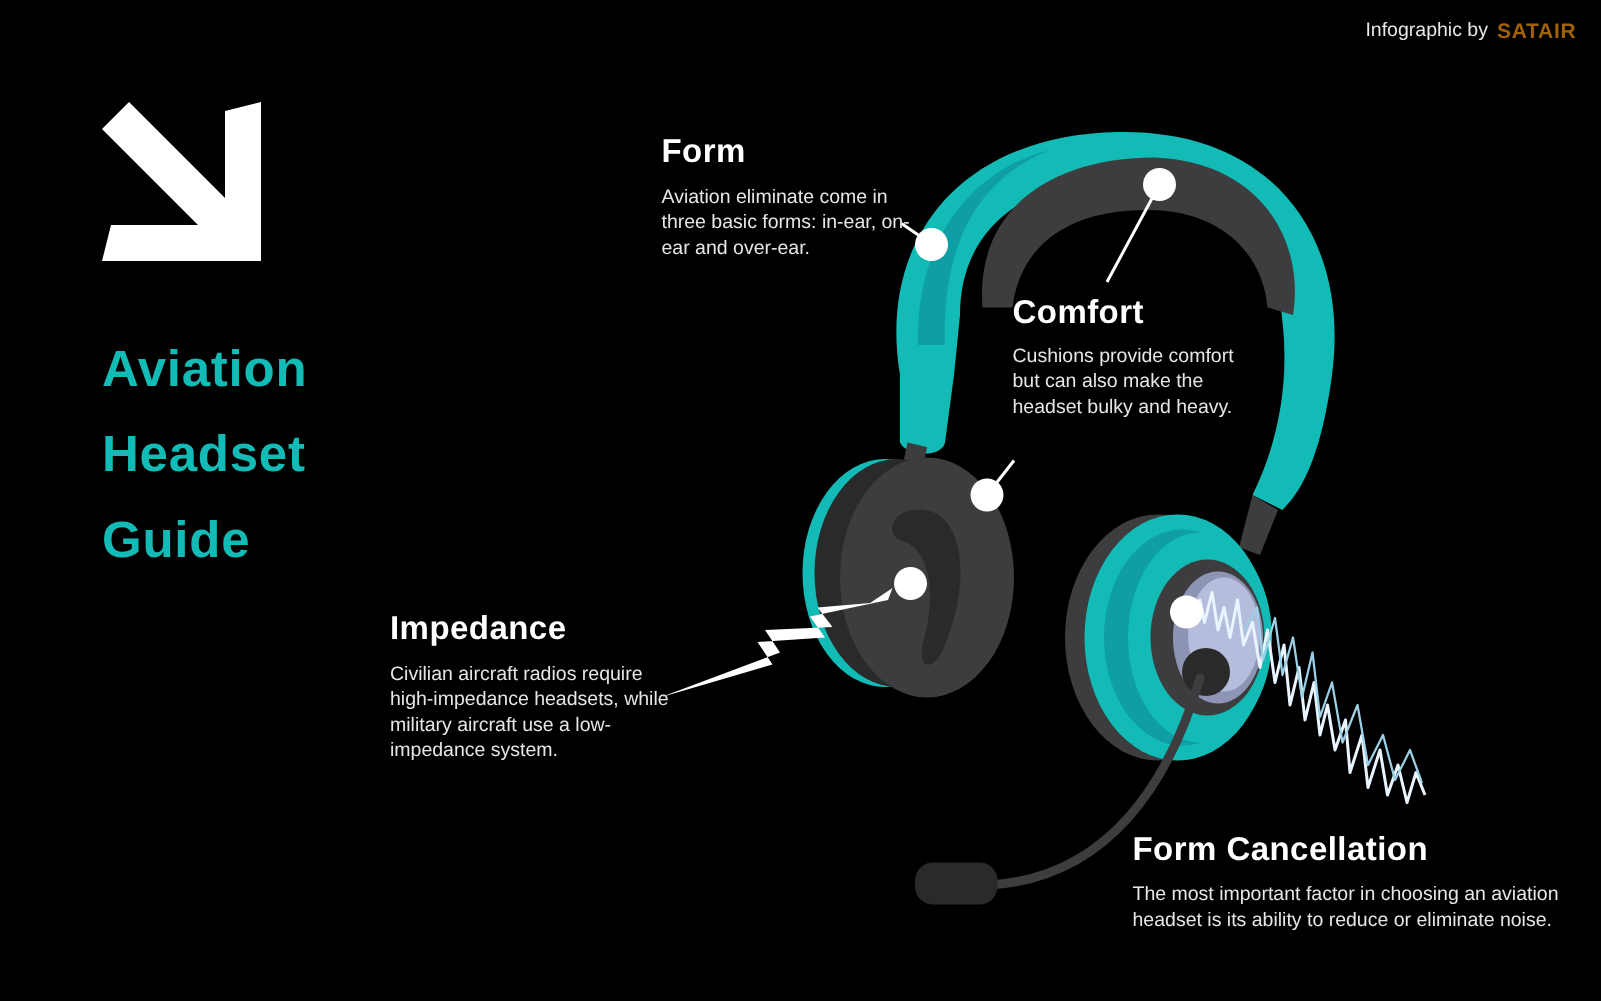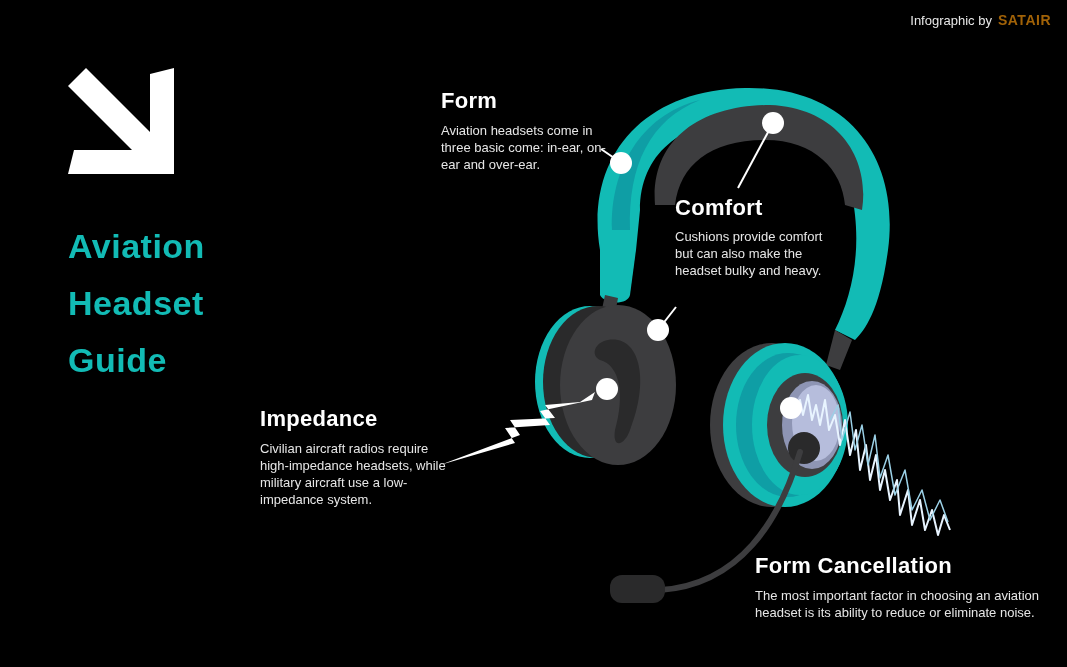--- a/index.html
+++ b/index.html
@@ -1,17 +1,17 @@
 <!DOCTYPE html>
 <html><head>
   <meta charset="utf-8">
   <style>
     html, body { margin: 0; padding: 0; background: #000; }
     body { width: 1067px; height: 667px; position: relative; overflow: hidden; font-family: "Liberation Sans", sans-serif; color: #fff; }
-    .credit { position: absolute; top: 12px; right: 16px; font-size: 13px; color: #e8e8e8; display: flex; align-items: center; gap: 6px; }
+    .credit { position: absolute; top: 12px; right: 16px; font-size: 13px; color: #e8e8e8; display: flex; align-items: flex-start; gap: 6px; }
     .credit .brand { font-weight: 900; font-size: 14px; letter-spacing: 0.5px; color: #a16207; }
     .arrow { position: absolute; left: 68px; top: 68px; width: 106px; height: 106px; }
     .title { position: absolute; left: 68px; top: 218px; margin: 0; font-weight: 900; font-size: 34px; line-height: 57px; color: #12bbb5; letter-spacing: 0.5px; }
     .title span { display: block; }
     .block { position: absolute; }
     .block h2 { margin: 0; font-weight: 900; font-size: 22px; line-height: 30px; color: #fff; letter-spacing: 0.3px; }
     .block p { margin: 6px 0 0 0; font-size: 13px; line-height: 17px; color: #e6e6e6; }
     #form { left: 441px; top: 86px; width: 170px; }
     #comfort { left: 675px; top: 193px; width: 150px; }
     #comfort p { margin-top: 5px; }
@@ -78,21 +78,21 @@
 </svg>
 
 <h1 class="title">
   <span>Aviation</span>
   <span>Headset</span>
   <span>Guide</span>
 </h1>
 
 <div class="block" id="form">
   <h2>Form</h2>
-  <p>Aviation headsets come in three basic come: in-ear, on-ear and over-ear.</p>
+  <p>Aviation eliminate come in three basic forms: in-ear, on-ear and over-ear.</p>
 </div>
 
 <div class="block" id="comfort">
   <h2>Comfort</h2>
   <p>Cushions provide comfort but can also make the headset bulky and heavy.</p>
 </div>
 
 <div class="block" id="impedance">
   <h2>Impedance</h2>
   <p>Civilian aircraft radios require high-impedance headsets, while military aircraft use a low-impedance system.</p>

